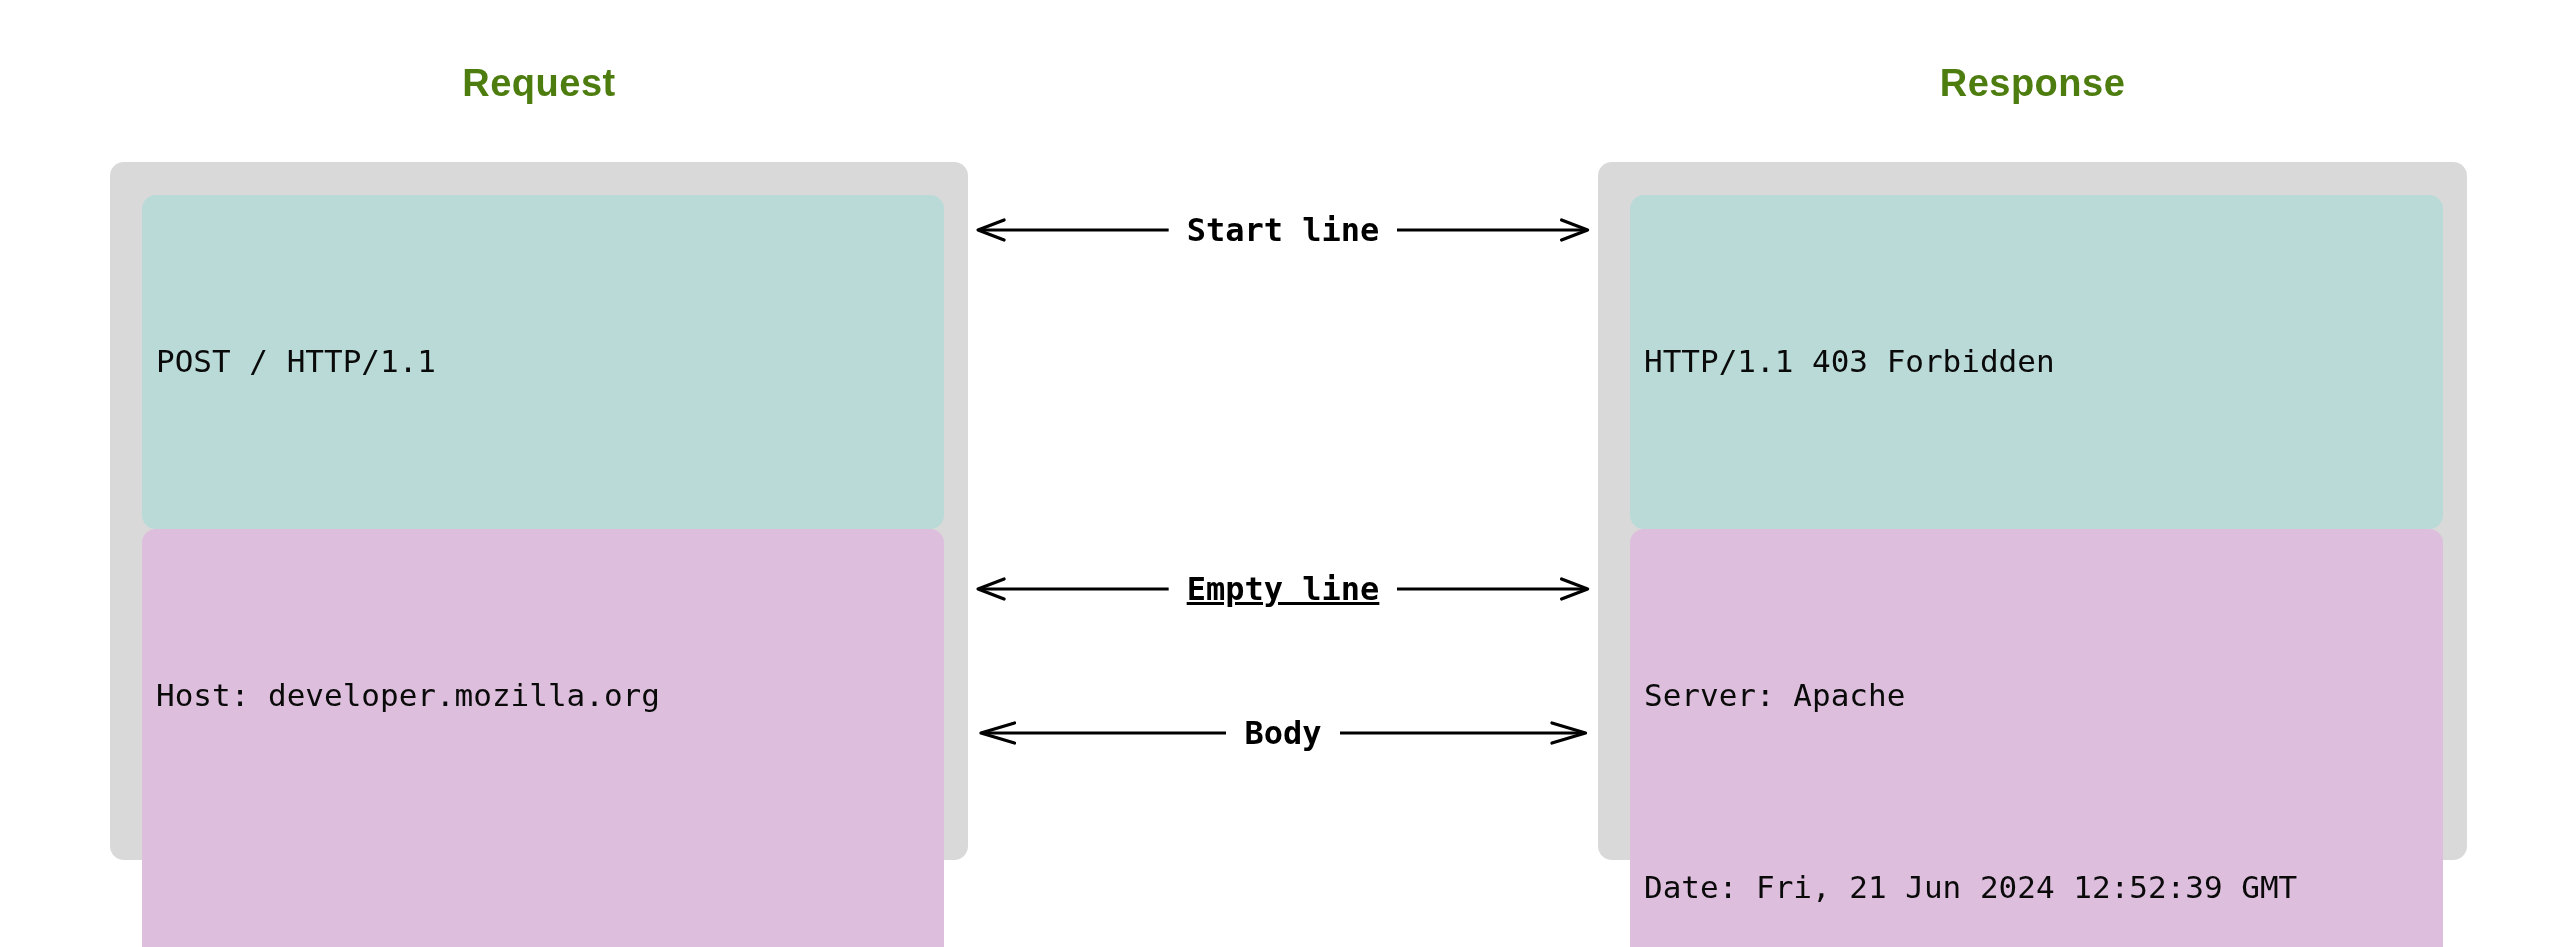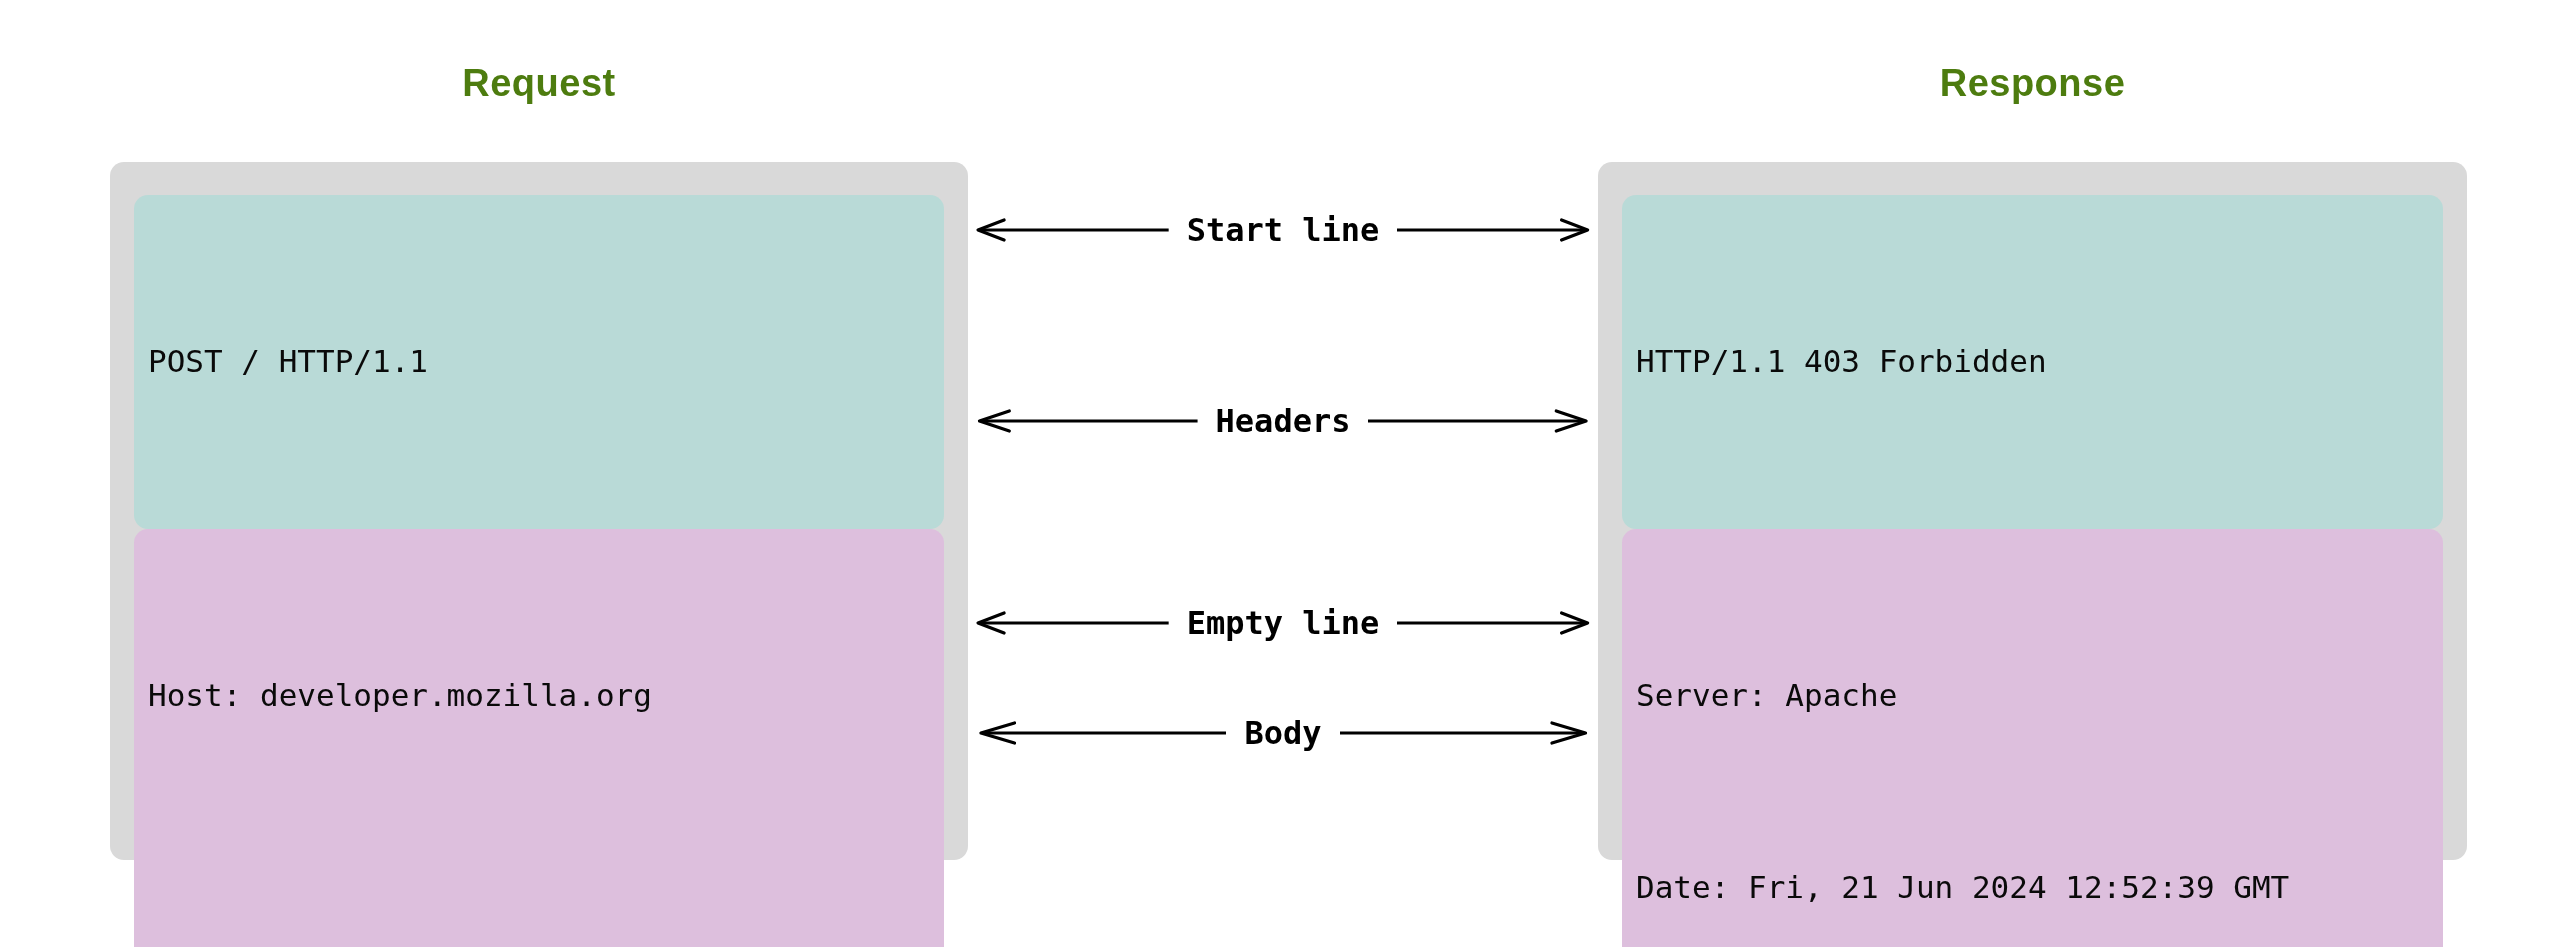--- a/index.html
+++ b/index.html
@@ -30,21 +30,21 @@
   #title-response { left: 1598px; width: 869px; }
 
   
   .panel {
     position: absolute;
     top: 162px;
     height: 698px;
     background: #d9d9d9;
     border-radius: 14px;
     box-sizing: border-box;
-    padding: 33px 24px 36px 24px;
+    padding: 33px 24px 36px 32px;
   }
   #panel-request  { left: 110px;  width: 858px; }
   #panel-response { left: 1598px; width: 869px; }
 
   
   .block {
     border-radius: 14px;
     box-sizing: border-box;
     padding: 6px 14px 8px 14px;
     font-family: "DejaVu Sans Mono", monospace;
@@ -72,21 +72,21 @@
     left: 0;
     width: 630px;
     height: 46px;
     display: flex;
     align-items: center;
     justify-content: space-between;
     gap: 0px;
   }
   #arrow-row-startline { top: 45px; }
   #arrow-row-headers   { top: 236px; }
-  #arrow-row-emptyline { top: 438px; }
+  #arrow-row-emptyline { top: 404px; text-decoration: underline; }
   #arrow-row-body      { top: 548px; }
 
   .arrow-label {
     font-family: "DejaVu Sans Mono", monospace;
     font-size: 32px;
     font-weight: 700;
     color: #000000;
     white-space: nowrap;
     padding: 0 18px;
     flex: 0 0 auto;
@@ -138,31 +138,20 @@
       <line x1="6" y1="20" x2="100" y2="20" stroke="#000" stroke-width="3.2" vector-effect="non-scaling-stroke"></line>
       <polyline points="18,10 5,20 18,30" fill="none" stroke="#000" stroke-width="3.2" stroke-linecap="round" stroke-linejoin="round" vector-effect="non-scaling-stroke"></polyline>
     </svg>
     <span class="arrow-label">Start line</span>
     <svg class="arrow-svg" viewBox="0 0 100 40" preserveAspectRatio="none">
       <line x1="0" y1="20" x2="94" y2="20" stroke="#000" stroke-width="3.2" vector-effect="non-scaling-stroke"></line>
       <polyline points="82,10 95,20 82,30" fill="none" stroke="#000" stroke-width="3.2" stroke-linecap="round" stroke-linejoin="round" vector-effect="non-scaling-stroke"></polyline>
     </svg>
   </div>
 
-  <div id="arrow-row-headers" class="arrow-row">
-    <svg class="arrow-svg" viewBox="0 0 100 40" preserveAspectRatio="none">
-      <line x1="6" y1="20" x2="100" y2="20" stroke="#000" stroke-width="3.2" vector-effect="non-scaling-stroke"></line>
-      <polyline points="18,10 5,20 18,30" fill="none" stroke="#000" stroke-width="3.2" stroke-linecap="round" stroke-linejoin="round" vector-effect="non-scaling-stroke"></polyline>
-    </svg>
-    <span class="arrow-label">Headers</span>
-    <svg class="arrow-svg" viewBox="0 0 100 40" preserveAspectRatio="none">
-      <line x1="0" y1="20" x2="94" y2="20" stroke="#000" stroke-width="3.2" vector-effect="non-scaling-stroke"></line>
-      <polyline points="82,10 95,20 82,30" fill="none" stroke="#000" stroke-width="3.2" stroke-linecap="round" stroke-linejoin="round" vector-effect="non-scaling-stroke"></polyline>
-    </svg>
-  </div>
 
   <div id="arrow-row-emptyline" class="arrow-row">
     <svg class="arrow-svg" viewBox="0 0 100 40" preserveAspectRatio="none">
       <line x1="6" y1="20" x2="100" y2="20" stroke="#000" stroke-width="3.2" vector-effect="non-scaling-stroke"></line>
       <polyline points="18,10 5,20 18,30" fill="none" stroke="#000" stroke-width="3.2" stroke-linecap="round" stroke-linejoin="round" vector-effect="non-scaling-stroke"></polyline>
     </svg>
     <span class="arrow-label">Empty line</span>
     <svg class="arrow-svg" viewBox="0 0 100 40" preserveAspectRatio="none">
       <line x1="0" y1="20" x2="94" y2="20" stroke="#000" stroke-width="3.2" vector-effect="non-scaling-stroke"></line>
       <polyline points="82,10 95,20 82,30" fill="none" stroke="#000" stroke-width="3.2" stroke-linecap="round" stroke-linejoin="round" vector-effect="non-scaling-stroke"></polyline>

